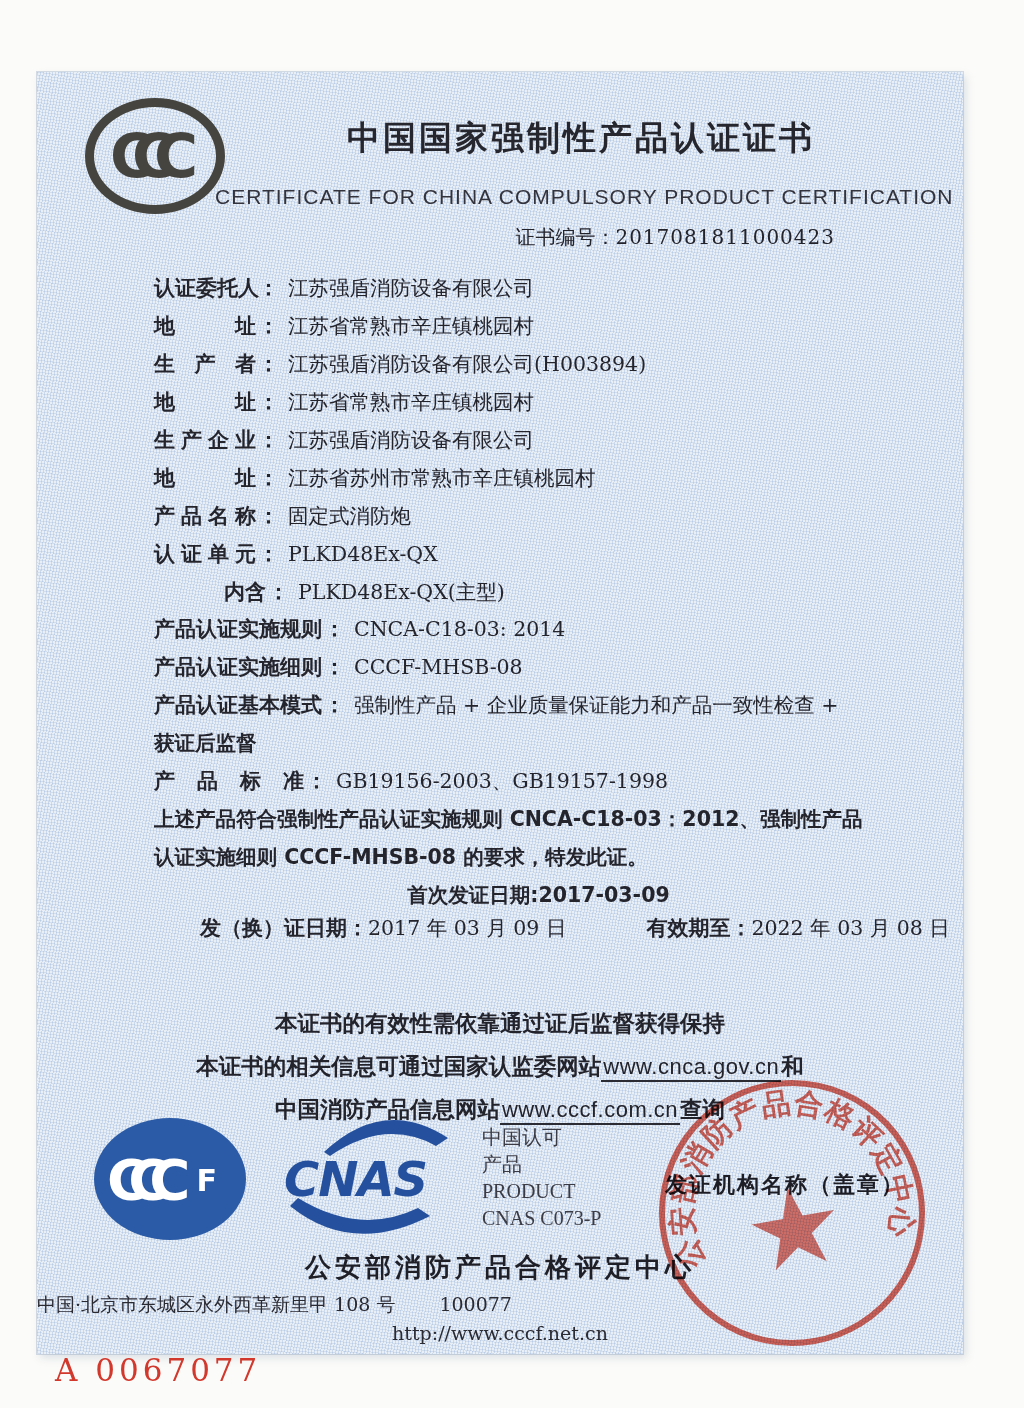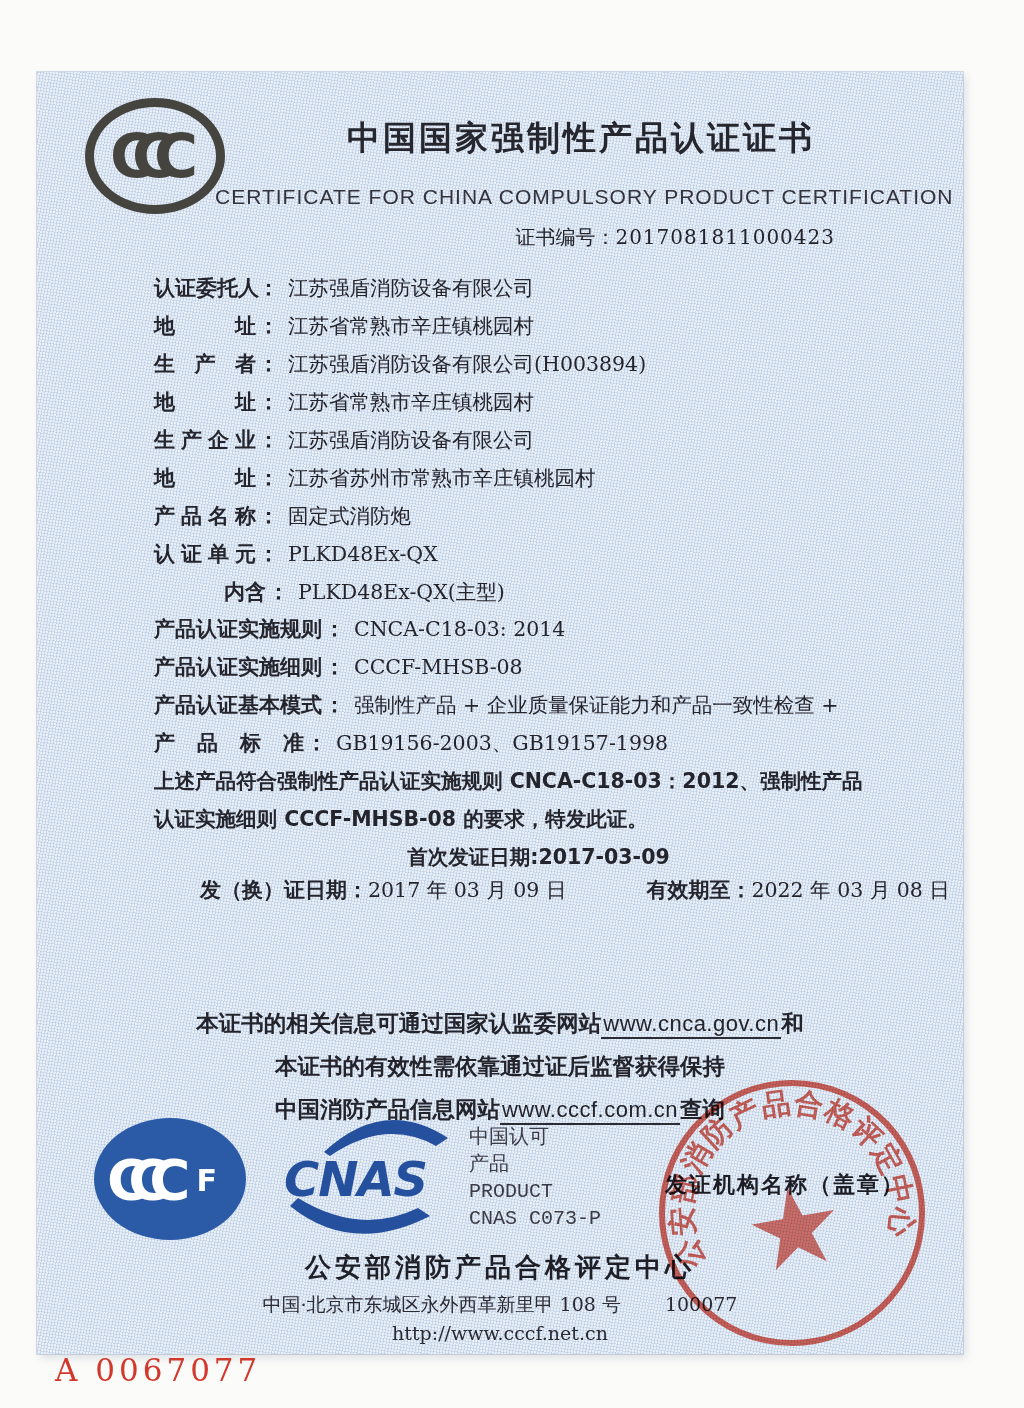--- a/index.html
+++ b/index.html
@@ -62,31 +62,31 @@
     border-bottom:2px solid #2b2b33;padding:0 2px 1px 2px;letter-spacing:.5px;}
   
   .cccf-mark{
     position:absolute;left:57px;top:1046px;width:152px;height:122px;border-radius:50%;
     background:var(--cccfblue);color:#fff;
     display:flex;align-items:center;justify-content:center;
     font-weight:bold;font-size:56px;letter-spacing:-20px;padding-right:16px;
   }
   .cccf-mark .fchar{font-size:30px;font-weight:bold;letter-spacing:0;margin-left:26px;margin-top:2px;}
   .cnas-mark{position:absolute;left:243px;top:1038px;width:176px;height:140px;}
-  .accred-text{position:absolute;left:432px;top:1052px;font-size:20px;line-height:27px;
-    color:#3b3b45;font-family:Liberation Mono, monospace;}
+  .accred-text{position:absolute;left:445px;top:1052px;font-size:20px;line-height:27px;
+    color:#3b3b45;font-family:Liberation Serif, serif;}
   
   .seal-label{position:absolute;left:628px;top:1098px;font-size:22px;font-weight:600;
     letter-spacing:2px;color:#1d1d26;font-family:Liberation Sans, sans-serif;white-space:nowrap;z-index:2;}
   .stamp{position:absolute;left:615px;top:1001px;width:280px;height:280px;
     transform:rotate(-10deg);opacity:.85;mix-blend-mode:multiply;z-index:3;}
   
   .footer-org{position:absolute;left:0;right:0;top:1178px;text-align:center;
     font-size:26px;font-weight:700;letter-spacing:4px;color:#1f1f28;}
-  .footer-addr{position:absolute;left:0;right:0;top:1220px;text-align:center;
+  .footer-addr{position:absolute;left:0;right:0;top:1220px;text-align:left;
     font-size:19px;font-family:"DejaVu Serif",serif;color:#2a2a33;white-space:nowrap;}
   .footer-addr .post{margin-left:44px;}
   .footer-url{position:absolute;left:0;right:0;top:1250px;text-align:center;
     font-size:19px;font-family:"DejaVu Serif",serif;color:#2a2a33;}
   
   .serial{position:absolute;left:55px;top:1352px;font-size:31px;letter-spacing:4px;
     color:var(--serial);font-family:"DejaVu Serif",serif;}
 </style>
 </head>
 <body>
@@ -171,20 +171,23 @@
           <span class="fcolon">：</span>
           <span class="fvalue">CCCF-MHSB-08</span>
   </div>
 
   <div class="frow">
     <span class="flabel">产品认证基本模式</span>
           <span class="fcolon">：</span>
           <span class="fvalue">强制性产品 + 企业质量保证能力和产品一致性检查 +</span>
   </div>
 
+  <div class="frow plain">
+    <span class="fvalue">获证后监督</span>
+  </div>
 
   <div class="frow">
     <span class="flabel j w">产品标准</span>
           <span class="fcolon">：</span>
           <span class="fvalue">GB19156-2003、GB19157-1998</span>
   </div>
 
   <div class="frow plain">
     <span class="fvalue">上述产品符合强制性产品认证实施规则 CNCA-C18-03：2012、强制性产品</span>
   </div>
@@ -199,24 +202,24 @@
 </div>
     <div class="issue-row">
       <span class="lab">发（换）证日期：</span>
       <span class="dat">2017 年 03 月 09 日</span>
       <span class="lab gap">有效期至：</span>
       <span class="dat">2022 年 03 月 08 日</span>
     </div>
   </div>
 
   <div class="notice">
+    <div class="nline">本证书的有效性需依靠通过证后监督获得保持</div>
     <div class="nline">
       <span>本证书的相关信息可通过国家认监委网站</span><span class="url">www.cnca.gov.cn</span><span>和</span>
     </div>
-    <div class="nline">本证书的有效性需依靠通过证后监督获得保持</div>
     <div class="nline">
       <span>中国消防产品信息网站</span><span class="url">www.cccf.com.cn</span><span>查询</span>
     </div>
   </div>
 
   <div class="cccf-mark">
     <span>CCC</span>
       <span class="fchar">F</span>
   </div>
   <svg class="cnas-mark" viewBox="0 0 176 140">

